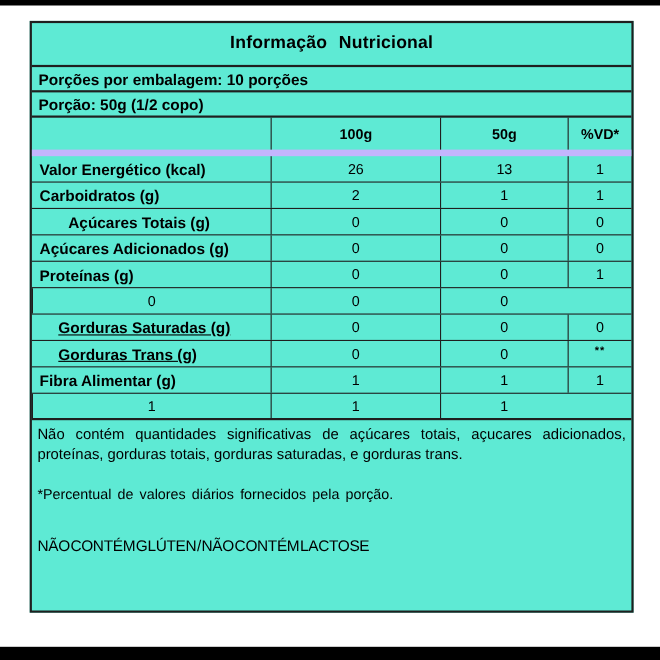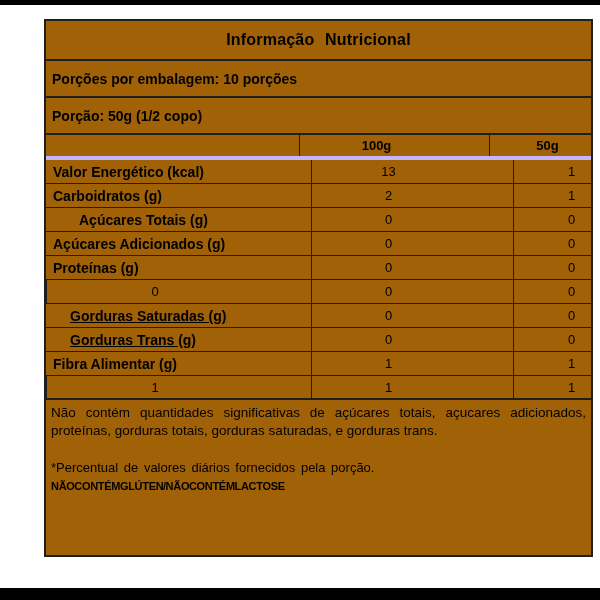--- a/index.html
+++ b/index.html
@@ -12,54 +12,52 @@
     position: relative;
   }
   .edge-bar {
     position: absolute; left: 0; width: 600px; background: #000;
   }
   .edge-bar.top { top: 0; height: 5px; }
   .edge-bar.bottom { top: 588px; height: 12px; }
 
   .panel {
     position: absolute;
-    left: 44px; top: 19px;
+    left: 27px; top: 19px;
     width: 549px; height: 538px;
     border: 2px solid #1f1f1f;
-    background: #a16207;
+    background: #5eead4;
   }
   .title-row {
     height: 40px;
     border-bottom: 2px solid #1f1f1f;
     display: flex; align-items: center; justify-content: center;
   }
   .title-row span {
     font-weight: bold; font-size: 16px; word-spacing: 6px; letter-spacing: 0.2px;
   }
   .info-row {
-    height: 37px;
+    height: 23px;
     border-bottom: 2px solid #1f1f1f;
     display: flex; align-items: center;
     padding-left: 6px;
     font-weight: bold; font-size: 14px;
   }
   .grid-row {
     display: grid;
     grid-template-columns: 217px 154px 116px auto;
   }
   .header-row {
-    height: 25px;
-    border-bottom: 4px solid #c4b5fd;
-    gap: 36px;
+    height: 35px;
+    border-bottom: 6px solid #c4b5fd;
   }
   .header-row .cell { font-weight: bold; font-size: 13px; }
   .trow {
     height: 24px;
     border-bottom: 1.5px solid #1f1f1f;
-    gap: 48px;
   }
   .trow.last { border-bottom: 2px solid #1f1f1f; }
   .cell {
     display: flex; align-items: center; justify-content: center;
     font-size: 13px;
     overflow: hidden; white-space: nowrap;
   }
   .cell.vline { border-left: 1.5px solid #1f1f1f; }
   .cell.label {
     justify-content: flex-start;
@@ -78,23 +76,23 @@
     font-size: 13.5px;
     line-height: 1.35;
     text-align: justify;
   }
   .notes .dv-note {
     margin-top: 20px;
     font-size: 13px;
     word-spacing: 2px;
   }
   .notes .allergen {
-    margin-top: 5px;
-    font-size: 11px;
-    font-weight: bold;
+    margin-top: 31px;
+    font-size: 14px;
+    font-weight: normal;
     letter-spacing: -0.3px;
     word-spacing: -3px;
     white-space: nowrap;
   }
 </style>
 </head>
 <body>
 
 <div class="edge-bar top"></div>
 
@@ -114,20 +112,21 @@
 
   <div class="grid-row header-row">
     <div class="cell"></div>
     <div class="cell vline">100g</div>
     <div class="cell vline">50g</div>
     <div class="cell vline">%VD*</div>
   </div>
 
   <div class="grid-row trow">
     <div class="cell label">Valor Energético (kcal)</div>
+    <div class="cell vline">26</div>
     <div class="cell vline">13</div>
     <div class="cell vline">1</div>
   </div>
 
   <div class="grid-row trow">
     <div class="cell label">Carboidratos (g)</div>
     <div class="cell vline">2</div>
     <div class="cell vline">1</div>
     <div class="cell vline">1</div>
   </div>

